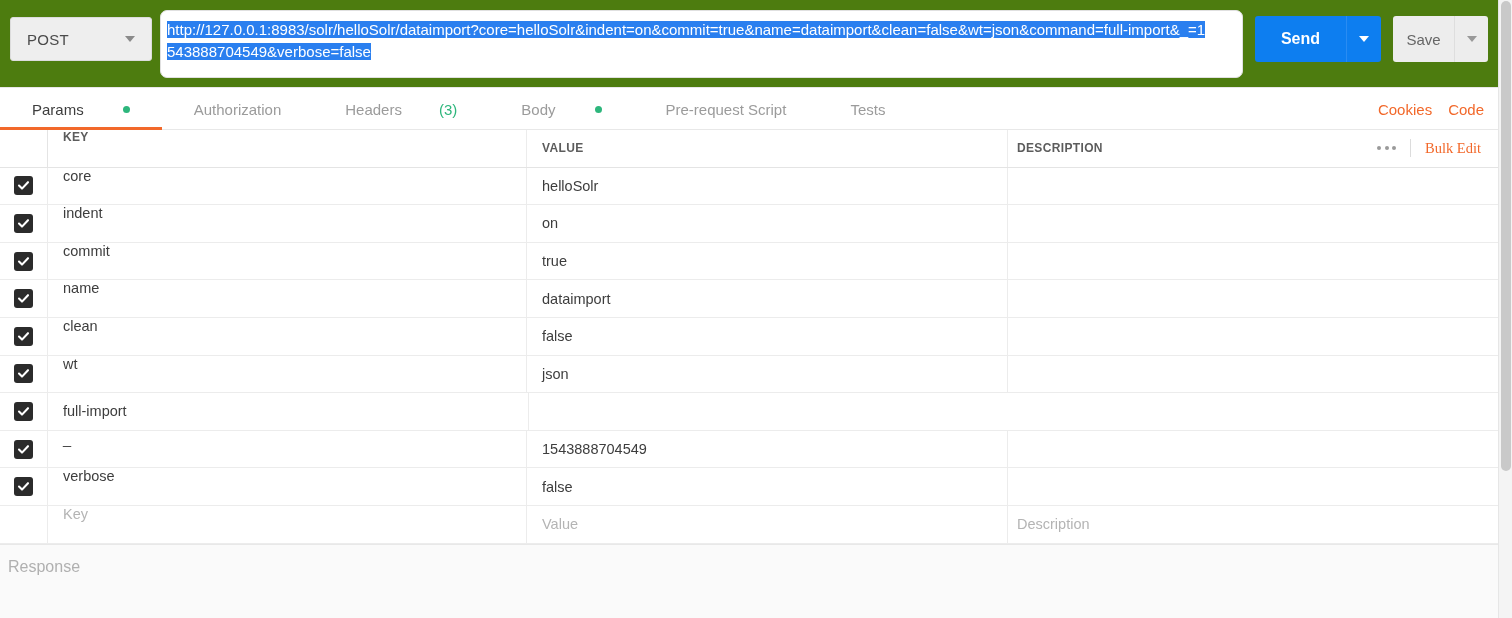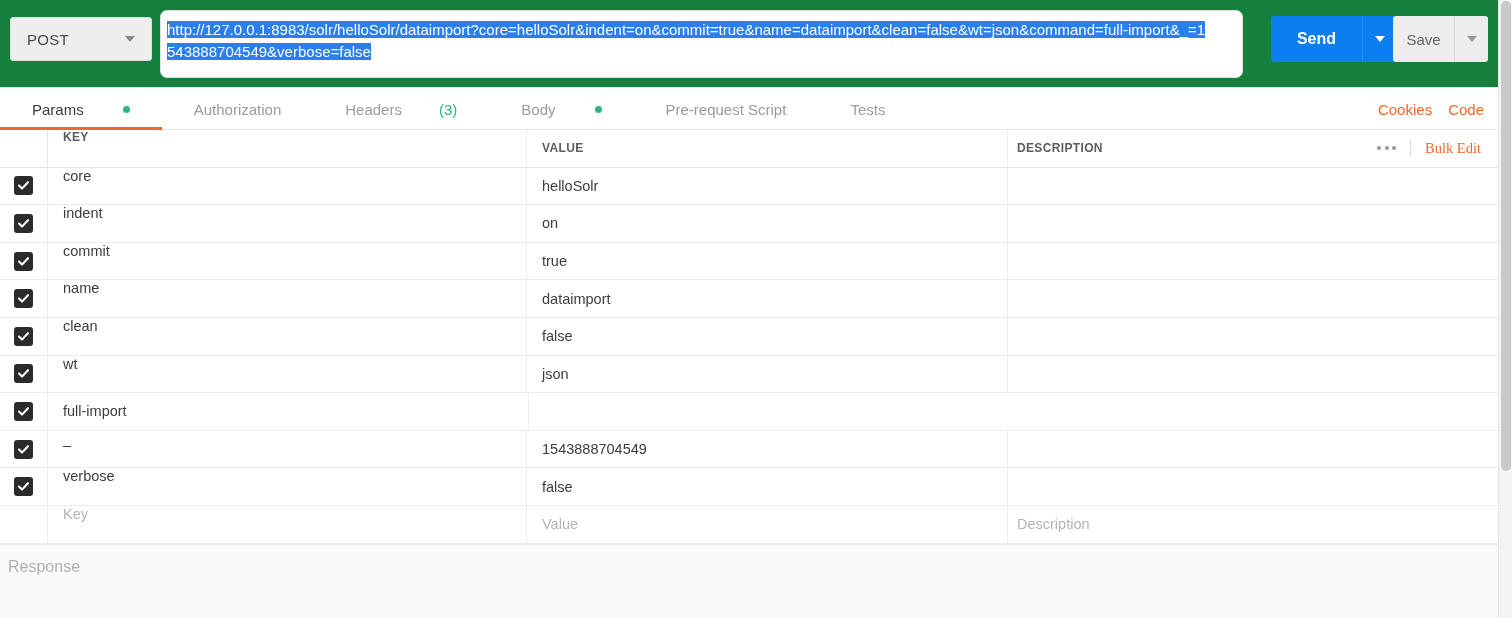--- a/index.html
+++ b/index.html
@@ -19,21 +19,21 @@
     height: 618px;
     background: #ffffff;
   }
 
   
   .urlbar {
     position: absolute;
     left: 0; top: 0;
     width: 1498px;
     height: 88px;
-    background: #15803d;
+    background: #4d7c0f;
     border-bottom: 1px solid #e8e8e8;
   }
 
   .method-select {
     position: absolute;
     left: 10px; top: 17px;
     width: 142px; height: 44px;
     background: #eeeeee;
     border: 1px solid #dcdcdc;
     border-radius: 3px;
@@ -83,21 +83,20 @@
     -webkit-box-decoration-break: clone;
   }
 
   .send-group {
     position: absolute;
     left: 1255px; top: 16px;
     height: 46px;
     display: flex;
     border-radius: 3px;
     overflow: hidden;
-    margin-left: 16px;
   }
   .send-btn {
     width: 91px; height: 46px;
     background: #0d7ef0;
     color: #ffffff;
     font-size: 16px;
     font-weight: bold;
     display: flex;
     align-items: center;
     justify-content: center;

